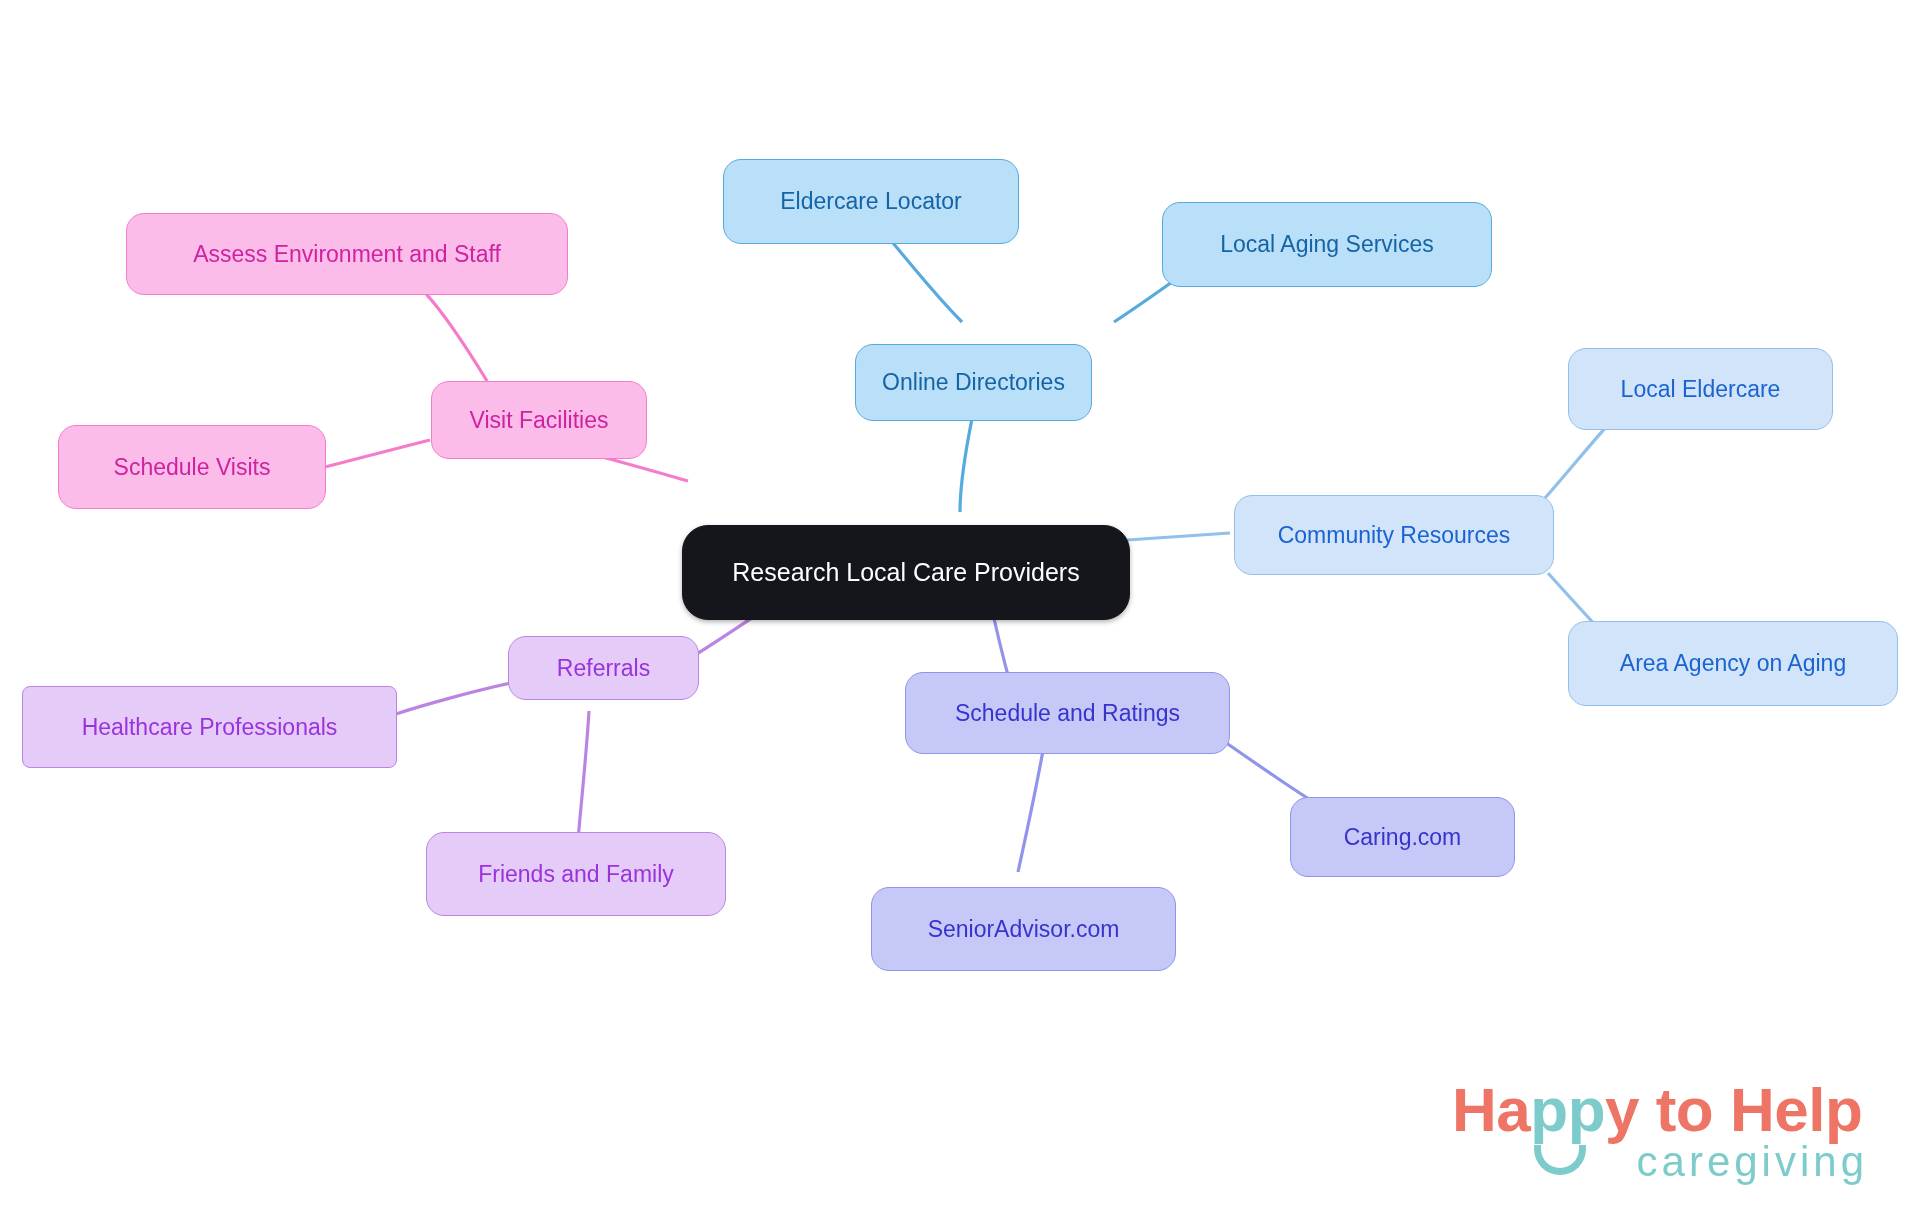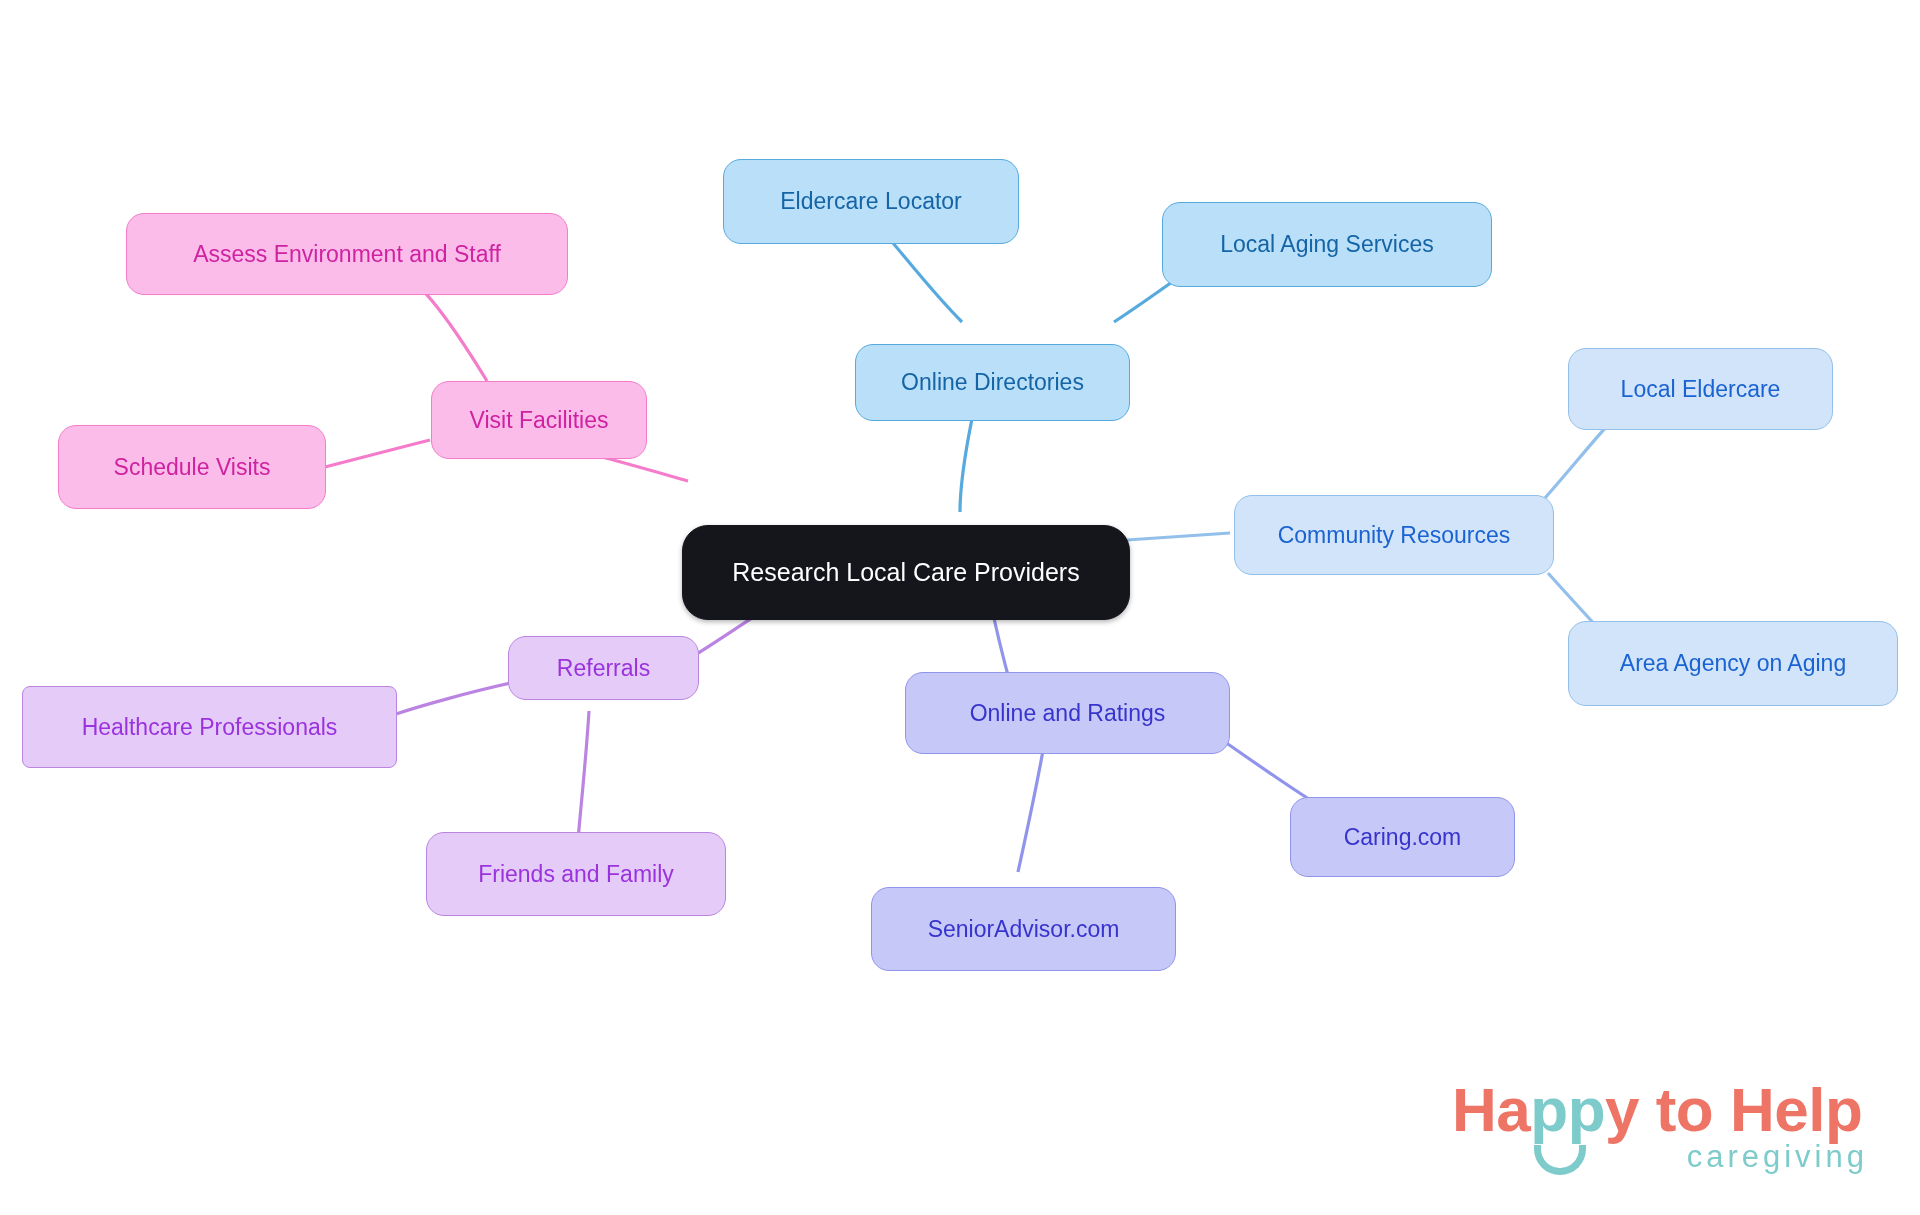--- a/index.html
+++ b/index.html
@@ -103,21 +103,21 @@
     letter-spacing:-0.5px;
     white-space:nowrap;
     line-height:1;
   }
   #logo .lg-coral{ color:#ee7566; }
   #logo .lg-teal{ color:#7dcbcb; }
   #logo .lg-sub{
     position:absolute;
     right:4px;
     top:62px;
-    font-size:31px;
+    font-size:42px;
     letter-spacing:4px;
     color:#7dcbcb;
     white-space:nowrap;
     line-height:1;
   }
   #logo .lg-smile{
     position:absolute;
     left:82px;
     top:66px;
     width:52px;
@@ -162,21 +162,21 @@
 
     <path d="M 487 381 C 465 345, 435 300, 415 283" stroke="#f47ccb" stroke-width="3.2" fill="none"></path>
 
     <path d="M 430 440 C 390 450, 345 462, 325 467" stroke="#f47ccb" stroke-width="3.2" fill="none"></path>
   </svg>
 
   <div class="node n-root" style="left:682px; top:494px; width:448px; height:95px;margin-top:31px;">
     <span class="node-label">Research Local Care Providers</span>
   </div>
 
-  <div class="node n-blue" style="left:855px; top:320px; width:275px; height:77px;">
+  <div class="node n-blue" style="left:855px; top:320px; width:237px; height:77px;">
     <span class="node-label">Online Directories</span>
   </div>
 
   <div class="node n-blue" style="left:723px; top:135px; width:296px; height:85px;">
     <span class="node-label">Eldercare Locator</span>
   </div>
 
   <div class="node n-blue" style="left:1162px; top:178px; width:330px; height:85px;">
     <span class="node-label">Local Aging Services</span>
   </div>
@@ -187,21 +187,21 @@
 
   <div class="node n-lblue" style="left:1568px; top:348px; width:265px; height:82px;">
     <span class="node-label">Local Eldercare</span>
   </div>
 
   <div class="node n-lblue" style="left:1568px; top:621px; width:330px; height:85px;">
     <span class="node-label">Area Agency on Aging</span>
   </div>
 
   <div class="node n-peri" style="left:905px; top:672px; width:325px; height:82px;">
-    <span class="node-label">Online and Ratings</span>
+    <span class="node-label">Schedule and Ratings</span>
   </div>
 
   <div class="node n-peri" style="left:871px; top:863px; width:305px; height:84px;margin-top:24px;">
     <span class="node-label">SeniorAdvisor.com</span>
   </div>
 
   <div class="node n-peri" style="left:1290px; top:797px; width:225px; height:80px;">
     <span class="node-label">Caring.com</span>
   </div>
 

